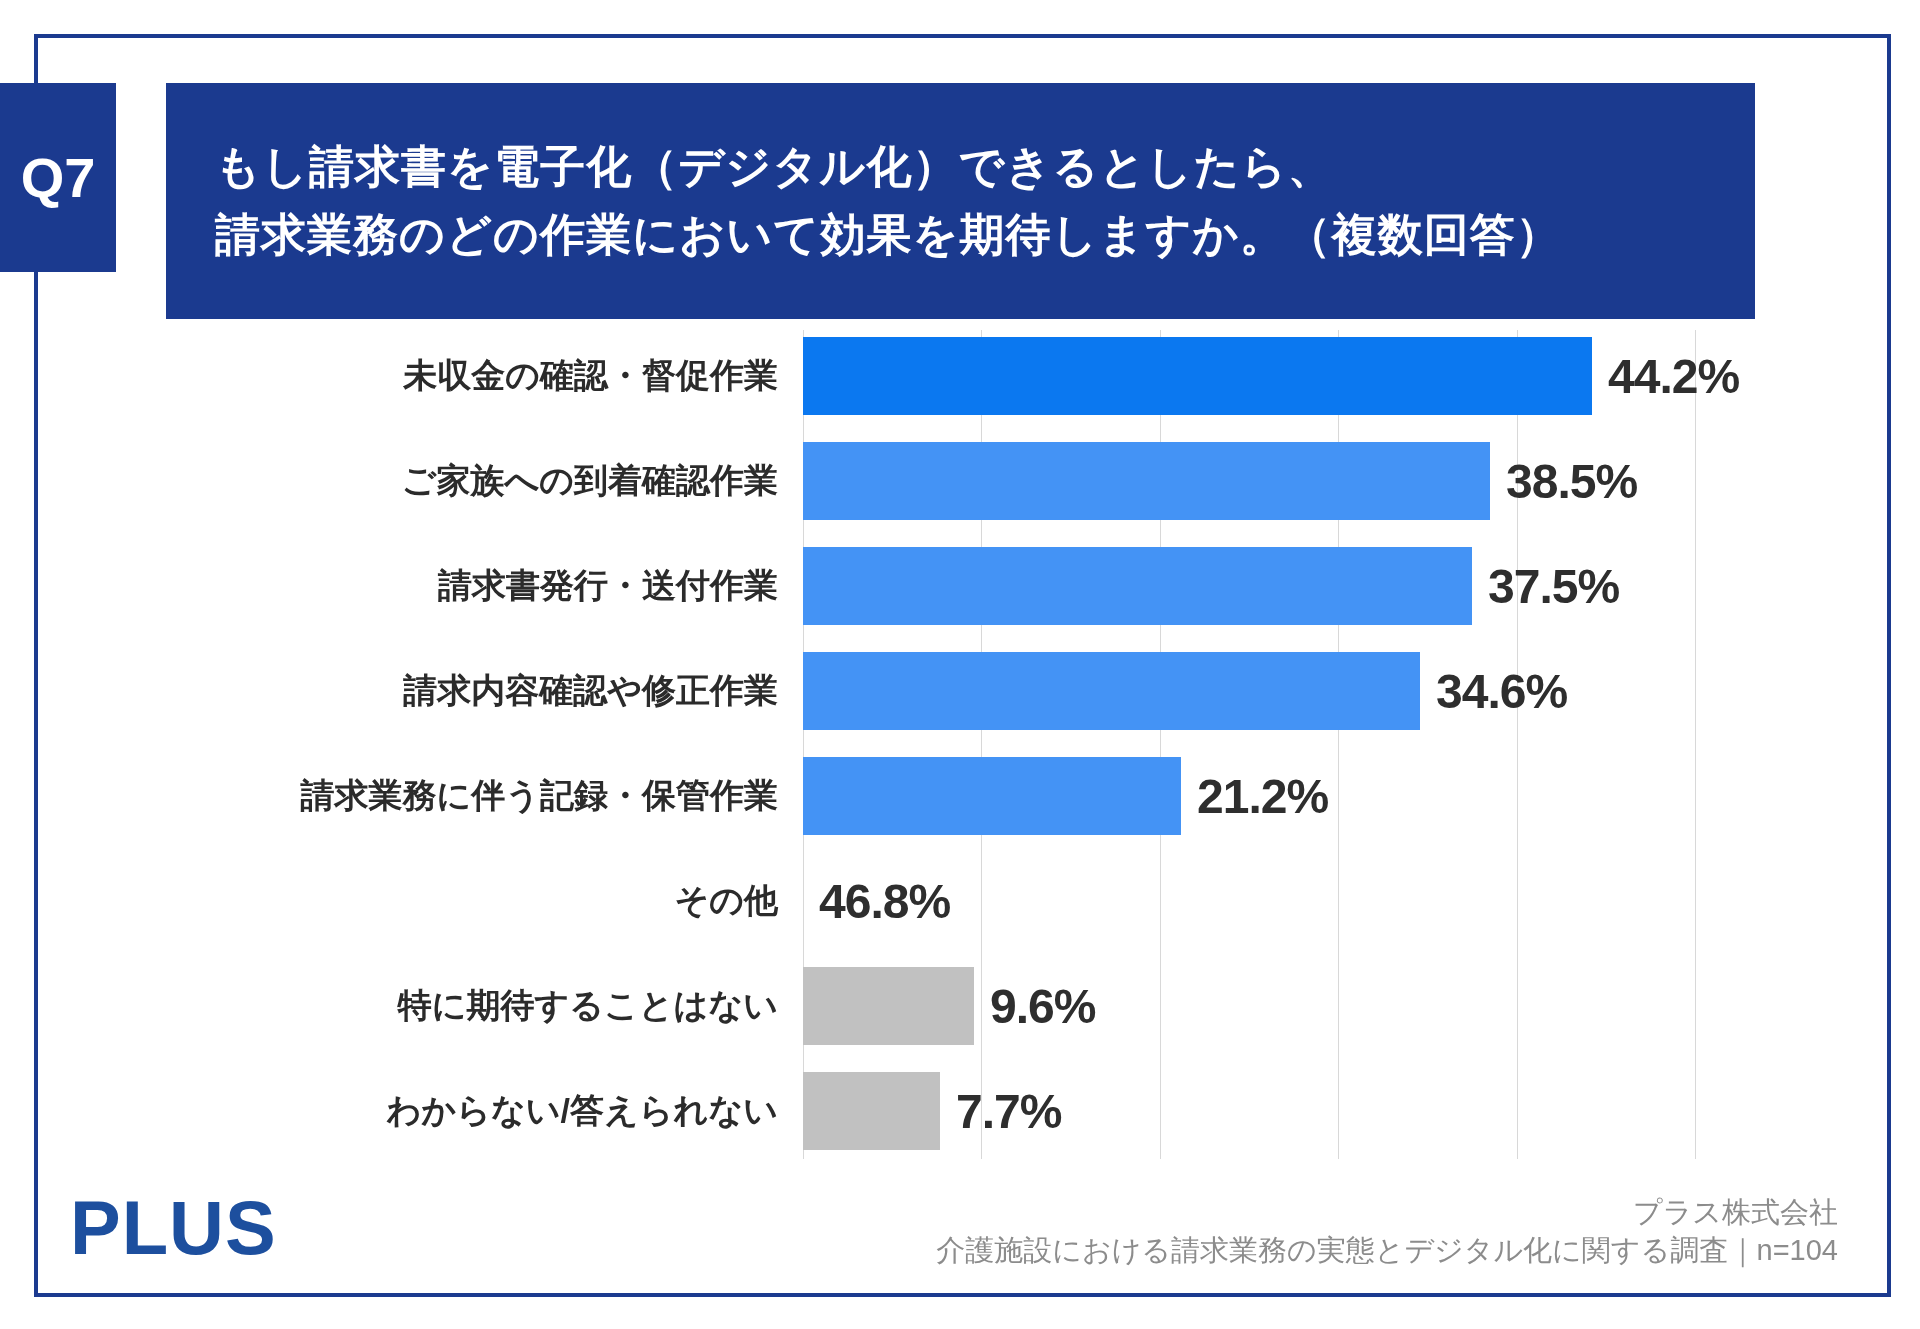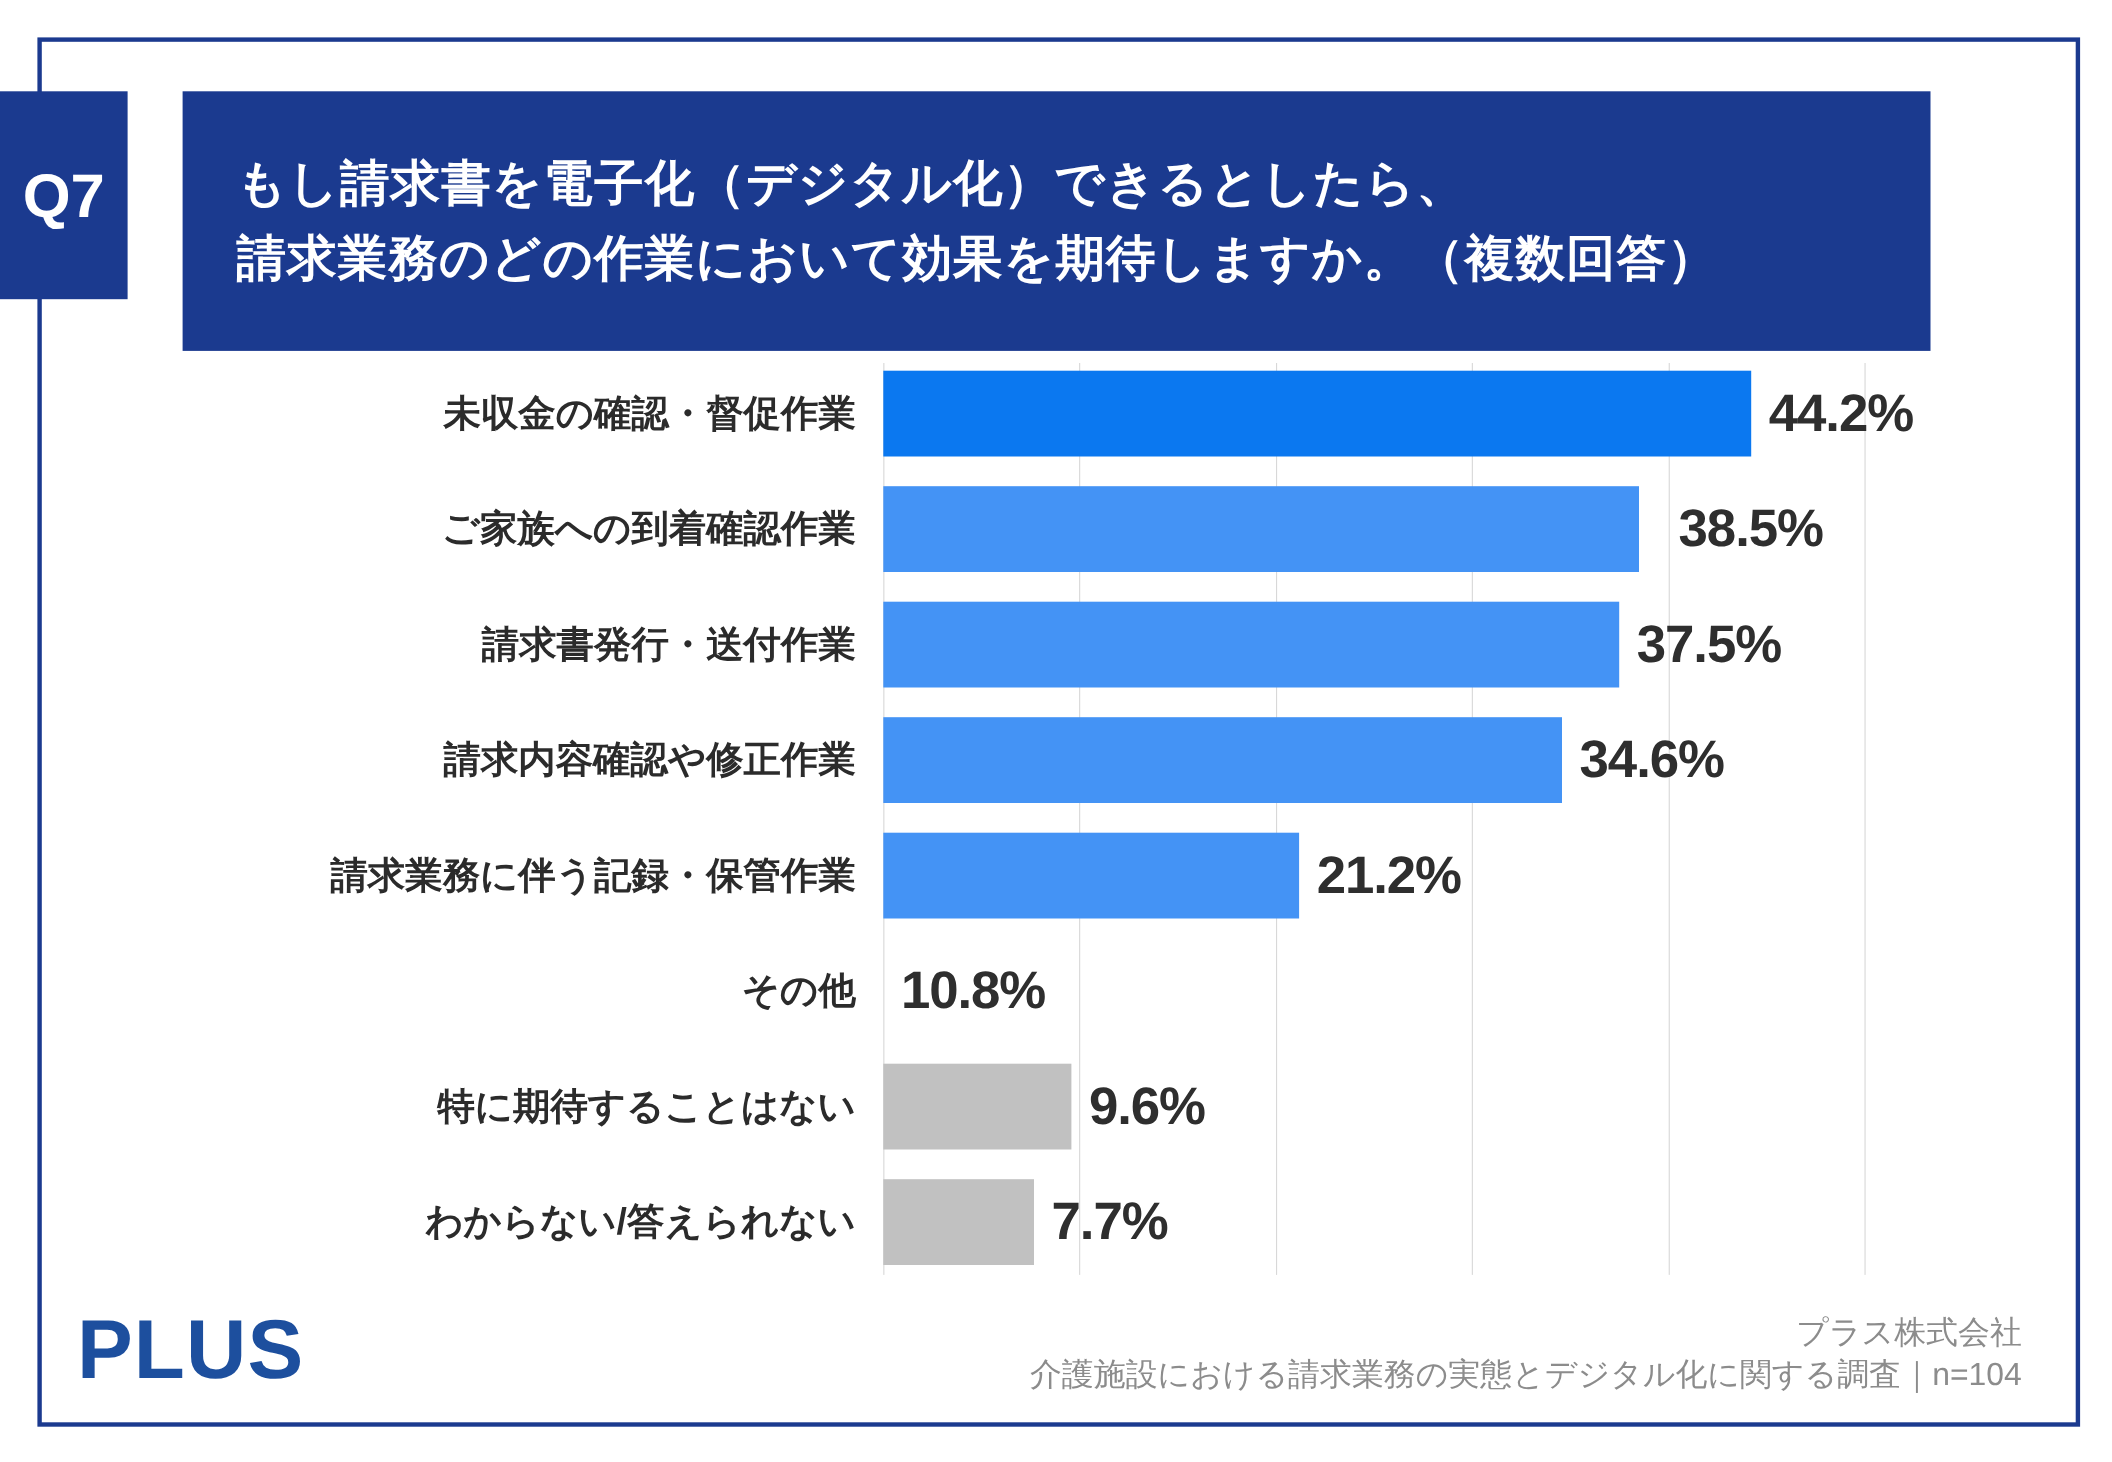--- a/index.html
+++ b/index.html
@@ -71,32 +71,32 @@
     <div class="gridline" style="left: 965px;"></div>
     <div class="gridline" style="left: 1144px;"></div>
     <div class="gridline" style="left: 1322px;"></div>
     <div class="gridline" style="left: 1501px;"></div>
     <div class="gridline" style="left: 1679px;"></div>
     <div class="cat-label" style="top: 376px;">未収金の確認・督促作業</div>
     <div class="bar" style="top: 337px; width: 789px; background: rgb(11, 120, 240);"></div>
     <div class="val-label" style="top: 376px; left: 1592px;">44.2%</div>
     <div class="cat-label" style="top: 481px;">ご家族への到着確認作業</div>
     <div class="bar" style="top: 442px; width: 687px; background: rgb(68, 147, 245);"></div>
-    <div class="val-label" style="top: 481px; left: 1490px; margin-left: 20px;">38.5%</div>
+    <div class="val-label" style="top: 481px; left: 1490px;">38.5%</div>
     <div class="cat-label" style="top: 586px;">請求書発行・送付作業</div>
     <div class="bar" style="top: 547px; width: 669px; background: rgb(68, 147, 245);"></div>
     <div class="val-label" style="top: 586px; left: 1472px;">37.5%</div>
     <div class="cat-label" style="top: 691px;">請求内容確認や修正作業</div>
     <div class="bar" style="top: 652px; width: 617px; background: rgb(68, 147, 245);"></div>
     <div class="val-label" style="top: 691px; left: 1420px;">34.6%</div>
     <div class="cat-label" style="top: 796px;">請求業務に伴う記録・保管作業</div>
     <div class="bar" style="top: 757px; width: 378px; background: rgb(68, 147, 245);"></div>
     <div class="val-label" style="top: 796px; left: 1181px;">21.2%</div>
     <div class="cat-label" style="top: 901px;">その他</div>
-    <div class="val-label" style="top: 901px; left: 803px;">10.8%</div>
+    <div class="val-label" style="top: 901px; left: 803px;">46.8%</div>
     <div class="cat-label" style="top: 1006px;">特に期待することはない</div>
     <div class="bar" style="top: 967px; width: 171px; background: rgb(193, 193, 193);"></div>
     <div class="val-label" style="top: 1006px; left: 974px;">9.6%</div>
     <div class="cat-label" style="top: 1111px;">わからない/答えられない</div>
     <div class="bar" style="top: 1072px; width: 137px; background: rgb(193, 193, 193);"></div>
     <div class="val-label" style="top: 1111px; left: 940px;">7.7%</div>
   </div>
 
 <div class="logo">PLUS</div>
 

